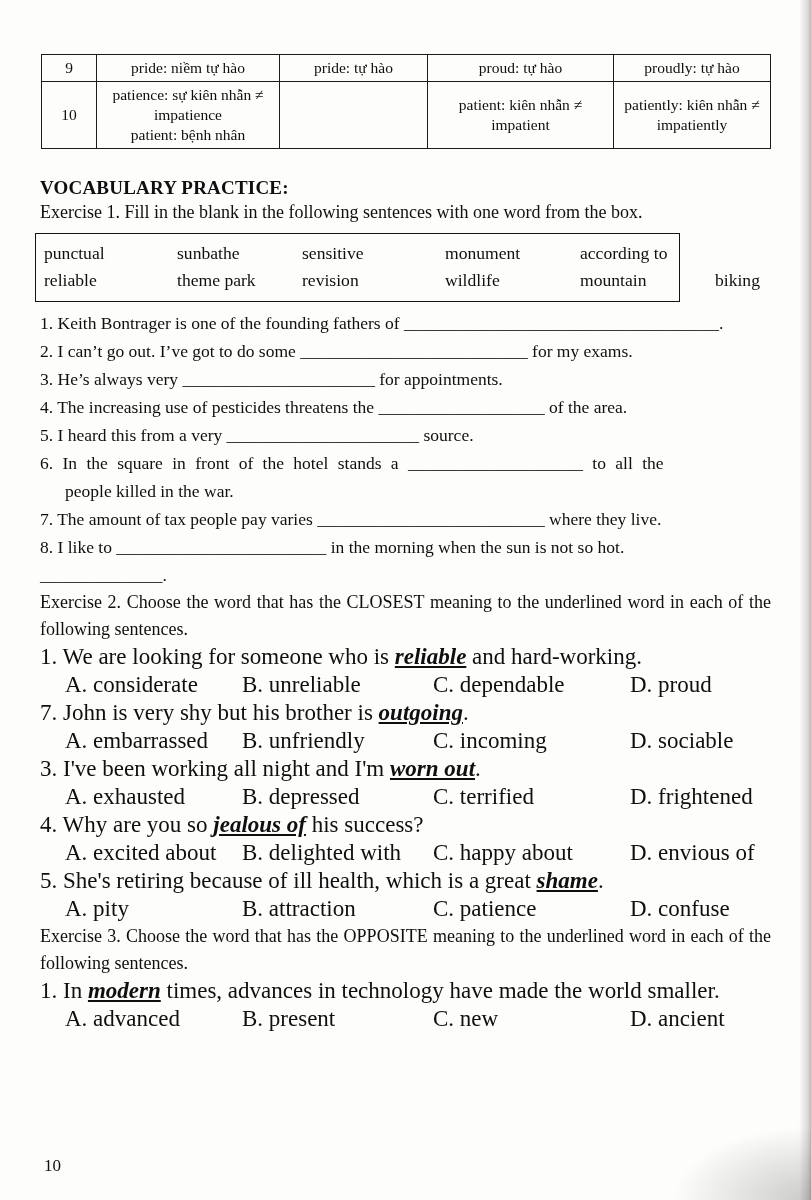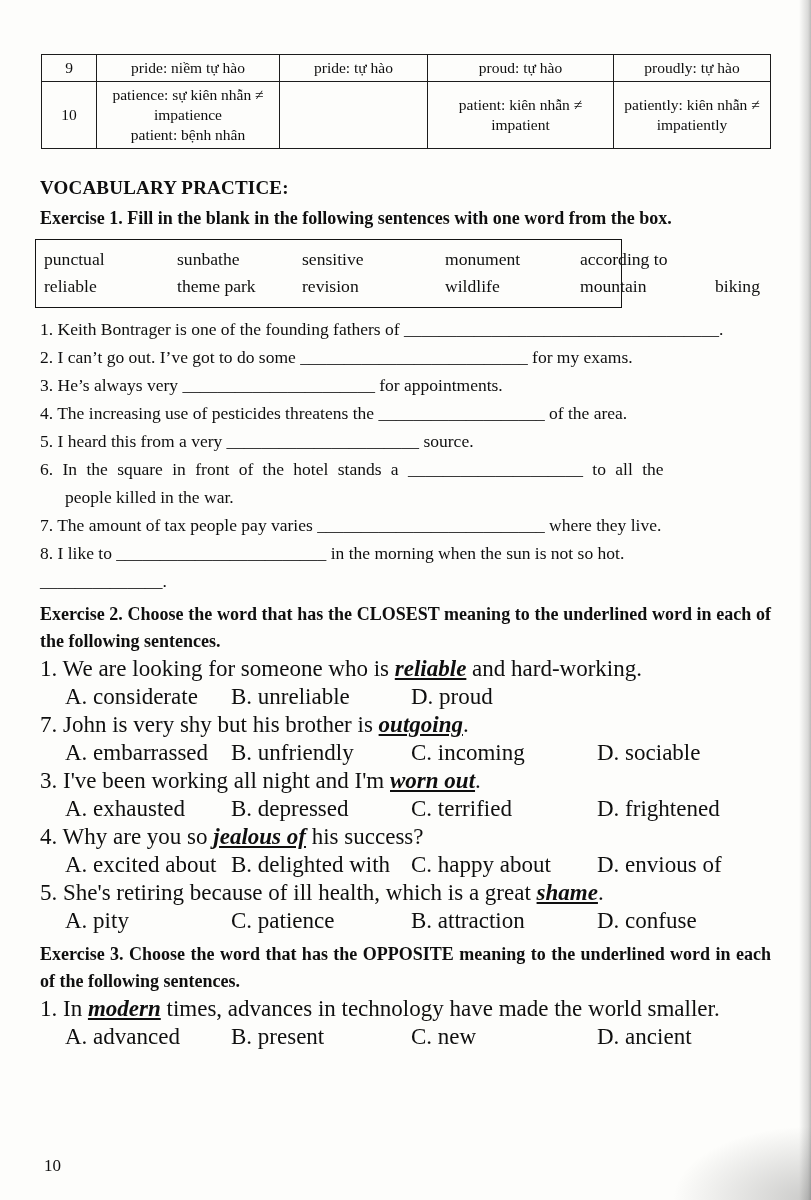--- a/index.html
+++ b/index.html
@@ -23,32 +23,32 @@
     background: radial-gradient(ellipse at 100% 100%, rgba(70,70,70,0.28) 0%, rgba(70,70,70,0) 65%);
     pointer-events: none;
   }
   .content { padding: 54px 40px 0 40px; }
 
   table.vtable { border-collapse: collapse; width: 729px; margin-left: 1px; font-size: 15.5px; table-layout: fixed; }
   table.vtable td { border: 1.4px solid #1c1c1c; text-align: center; vertical-align: middle; padding: 3px 6px; line-height: 20px; }
   .cw0 { width: 55px; } .cw1 { width: 183px; } .cw2 { width: 148px; } .cw3 { width: 186px; } .cw4 { width: 157px; }
 
   .vocab-heading { margin-top: 28px; font-size: 19px; font-weight: bold; letter-spacing: 0.2px; }
-  .ex-title { margin-top: 6px; font-size: 18px; font-weight: bold; line-height: 27px; text-align: justify; }
+  .ex-title { font-size: 18px; font-weight: normal; line-height: 27px; text-align: justify; }
 
-  .wordbox { margin-top: 7px; margin-left: -5px; width: 587px; border: 1.6px solid #141414; padding: 6px 8px 7px 8px; font-size: 17.6px; box-sizing: border-box; }
+  .wordbox { margin-top: 7px; margin-left: -5px; width: 645px; border: 1.6px solid #141414; padding: 6px 8px 7px 8px; font-size: 17.6px; box-sizing: border-box; }
   .wordrow { display: grid; grid-template-columns: 133px 125px 143px 135px 135px 1fr; line-height: 27px; }
 
   .sentences { margin-top: 7px; font-size: 17.5px; line-height: 28px; }
   .cont-indent { padding-left: 25px; }
   .wide { word-spacing: 5px; }
 
   .questions { font-size: 23px; line-height: 28px; }
   .key { font-weight: bold; font-style: italic; text-decoration: underline; }
-  .options { display: grid; grid-template-columns: 166px 180px 186px 1fr; padding-left: 25px; }
+  .options { display: grid; grid-template-columns: 166px 180px 186px 1fr; padding-left: 25px; gap: 11px; }
 
   .pagenum { position: absolute; left: 44px; bottom: 24px; font-size: 17px; }
 </style>
 </head>
 <body>
 
 <div class="page">
   <div class="content">
 
     <table class="vtable">
@@ -120,20 +120,21 @@
     </div>
 
     <div class="ex-title">Exercise 2. Choose the word that has the CLOSEST meaning to the underlined word in each of the following sentences.</div>
 
     <div class="questions">
       <div class="qblock">
         <div class="qline"><span>1. We are looking for someone who is </span><span class="key">reliable</span><span> and hard-working.</span></div>
         <div class="options">
           <span>A. considerate</span>
           <span>B. unreliable</span>
+          <span>C. dependable</span>
           <span>D. proud</span>
         </div>
       </div>
       <div class="qblock">
         <div class="qline"><span>7. John is very shy but his brother is </span><span class="key">outgoing</span><span>.</span></div>
         <div class="options">
           <span>A. embarrassed</span>
           <span>B. unfriendly</span>
           <span>C. incoming</span>
           <span>D. sociable</span>
@@ -154,22 +155,22 @@
           <span>A. excited about</span>
           <span>B. delighted with</span>
           <span>C. happy about</span>
           <span>D. envious of</span>
         </div>
       </div>
       <div class="qblock">
         <div class="qline"><span>5. She's retiring because of ill health, which is a great </span><span class="key">shame</span><span>.</span></div>
         <div class="options">
           <span>A. pity</span>
+          <span>B. attraction</span>
           <span>C. patience</span>
-          <span>B. attraction</span>
           <span>D. confuse</span>
         </div>
       </div>
     </div>
 
     <div class="ex-title">Exercise 3. Choose the word that has the OPPOSITE meaning to the underlined word in each of the following sentences.</div>
 
     <div class="questions">
       <div class="qblock">
         <div class="qline"><span>1. In </span><span class="key">modern</span><span> times, advances in technology have made the world smaller.</span></div>

